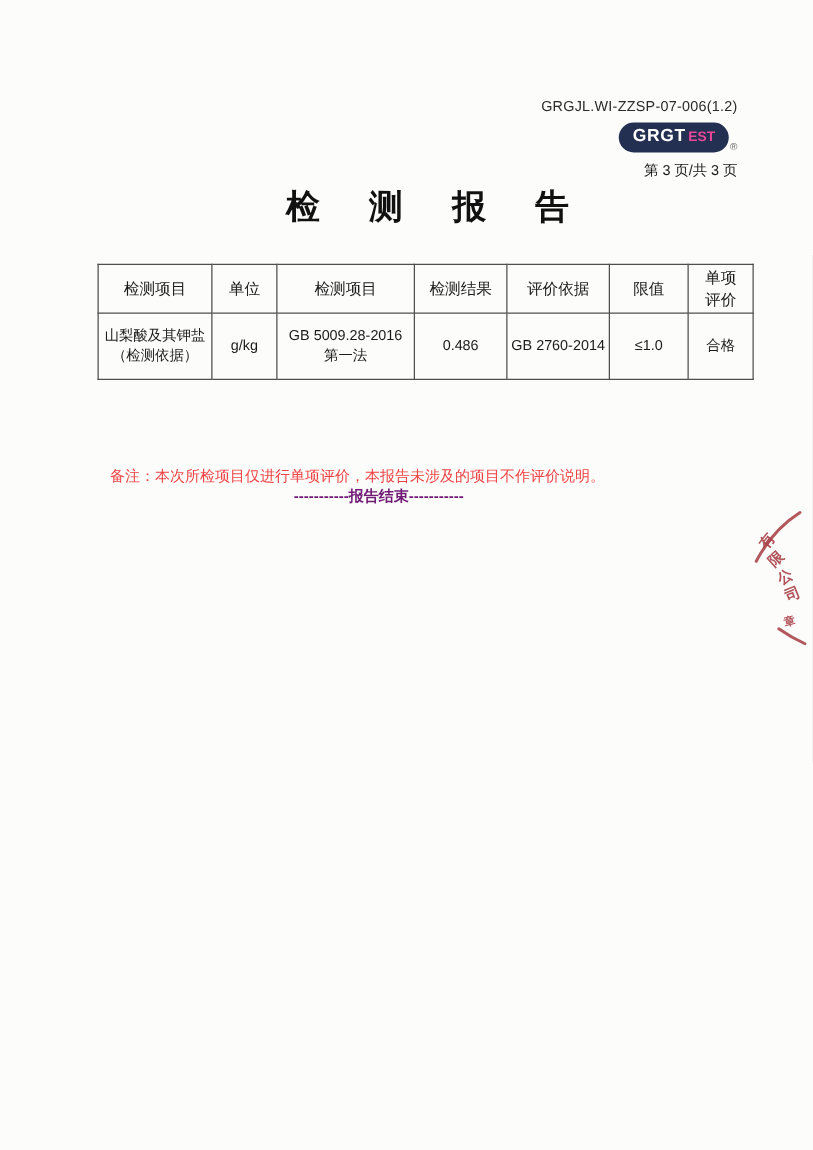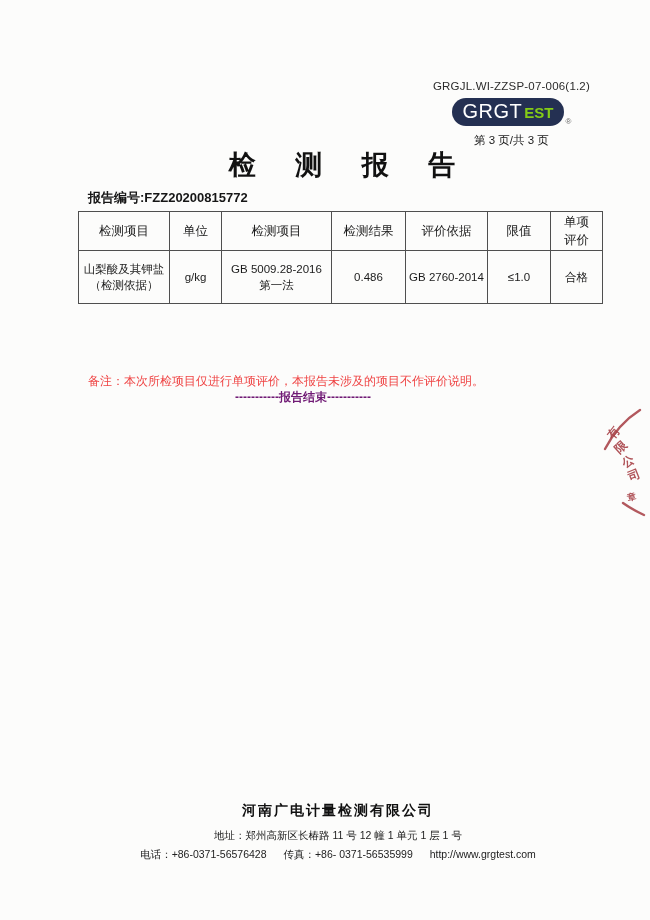--- a/index.html
+++ b/index.html
@@ -4,29 +4,29 @@
 <style>
   html,body { margin:0; padding:0; background:#e8e8e8; }
   .page {
     position:relative; width:650px; height:920px; margin:0 auto;
     background:#fcfcfb; overflow:hidden;
     font-family:"Liberation Sans","DejaVu Sans",sans-serif;
     color:#1c1c1c;
   }
 
   
-  .top-right { position:absolute; top:80px; right:60px; text-align:center; }
+  .top-right { position:absolute; top:80px; right:60px; text-align:right; }
   .doc-number { font-size:11.5px; color:#2b2b2b; letter-spacing:.2px; }
   .logo-wrap { margin-top:6px; white-space:nowrap; }
   .logo-pill {
     display:inline-block; background:#243052; border-radius:16px;
     padding:3px 11px 5px 11px; line-height:1;
   }
-  .logo-main { color:#ffffff; font-weight:normal; font-size:20px; letter-spacing:.5px; }
-  .logo-sub  { color:#84cc16; font-weight:600; font-size:15px; margin-left:2px;margin-top:28px; }
+  .logo-main { color:#ffffff; font-weight:bold; font-size:14px; letter-spacing:.5px; }
+  .logo-sub  { color:#ec4899; font-weight:600; font-size:11px; margin-left:2px;margin-top:28px; }
   .logo-reg  { font-size:8px; color:#666; vertical-align:bottom; margin-left:1px; }
   .page-info { font-size:11.5px; margin-top:7px; color:#1a1a1a; }
 
   
   .title {
     position:absolute; top:147px; left:17px; width:100%; margin:0;
     text-align:center; font-size:27px; font-weight:bold; color:#111;
     letter-spacing:16px; padding-left:16px; box-sizing:border-box;
   }
   .report-no { position:absolute; top:189px; left:88px; font-size:13px; font-weight:bold; color:#161616; }
@@ -69,21 +69,20 @@
 
   <div class="top-right">
     <div class="doc-number">GRGJL.WI-ZZSP-07-006(1.2)</div>
     <div class="logo-wrap">
       <span class="logo-pill"><span class="logo-main">GRGT</span><span class="logo-sub">EST</span></span><span class="logo-reg">®</span>
     </div>
     <div class="page-info">第 3 页/共 3 页</div>
   </div>
 
   <h1 class="title">检 测 报 告</h1>
-  <div class="report-no">报告编号:FZZ20200815772</div>
 
   <table class="results">
     <colgroup>
       <col style="width:91px">
         <col style="width:52px">
         <col style="width:110px">
       <col style="width:74px">
         <col style="width:82px">
         <col style="width:63px">
         <col style="width:52px">
@@ -127,23 +126,14 @@
       <g fill="#a84248" opacity="0.9" font-size="12" font-weight="bold">
         <text x="33" y="43" transform="rotate(-52 33 43)">有</text>
         <text x="39" y="57" transform="rotate(-42 39 57)">限</text>
         <text x="45" y="71" transform="rotate(-32 45 71)">公</text>
         <text x="50" y="84" transform="rotate(-22 50 84)">司</text>
         <text x="48" y="104" font-size="9" transform="rotate(-14 48 104)">章</text>
       </g>
     </svg>
   </div>
 
-  <div class="footer">
-    <div class="company">河南广电计量检测有限公司</div>
-    <div class="address">地址：郑州高新区长椿路 11 号 12 幢 1 单元 1 层 1 号</div>
-    <div class="contact">
-      <span>电话：+86-0371-56576428</span>
-      <span>传真：+86- 0371-56535999</span>
-      <span>http://www.grgtest.com</span>
-    </div>
-  </div>
 
 </div>
 
 </body></html>

